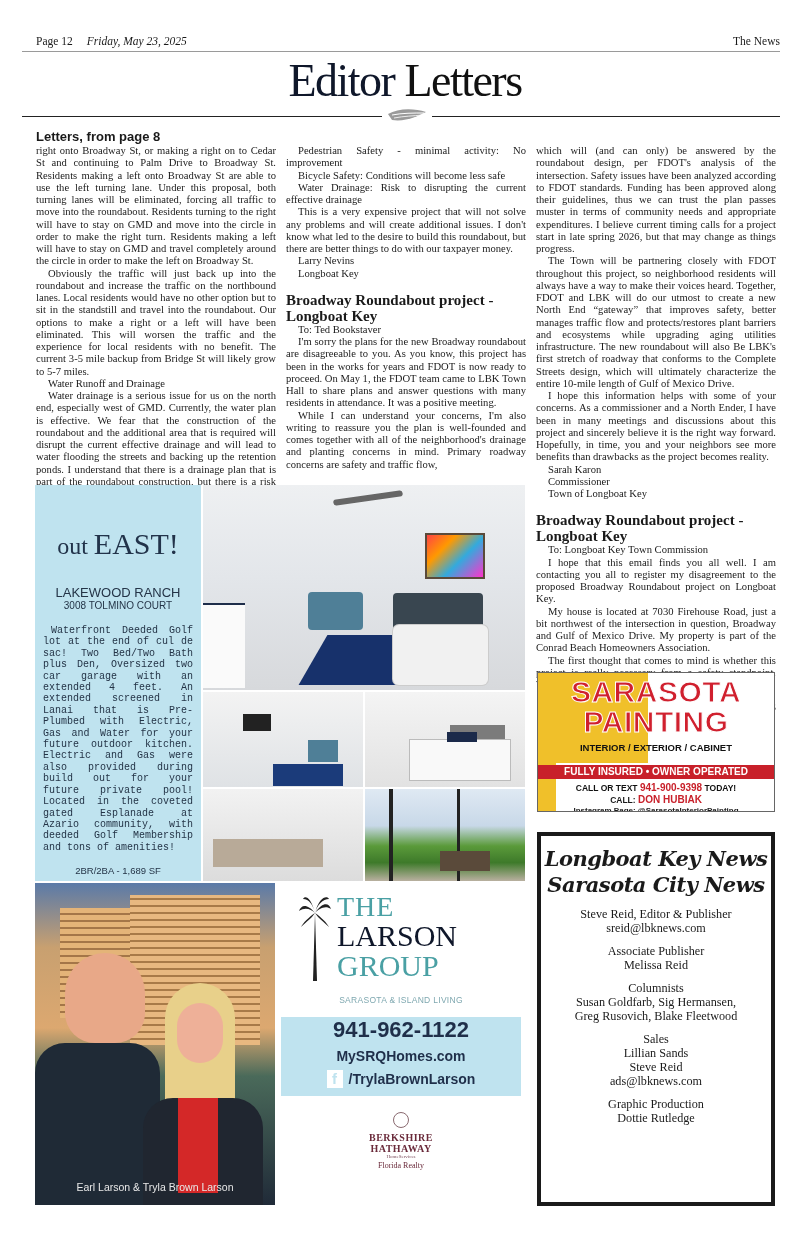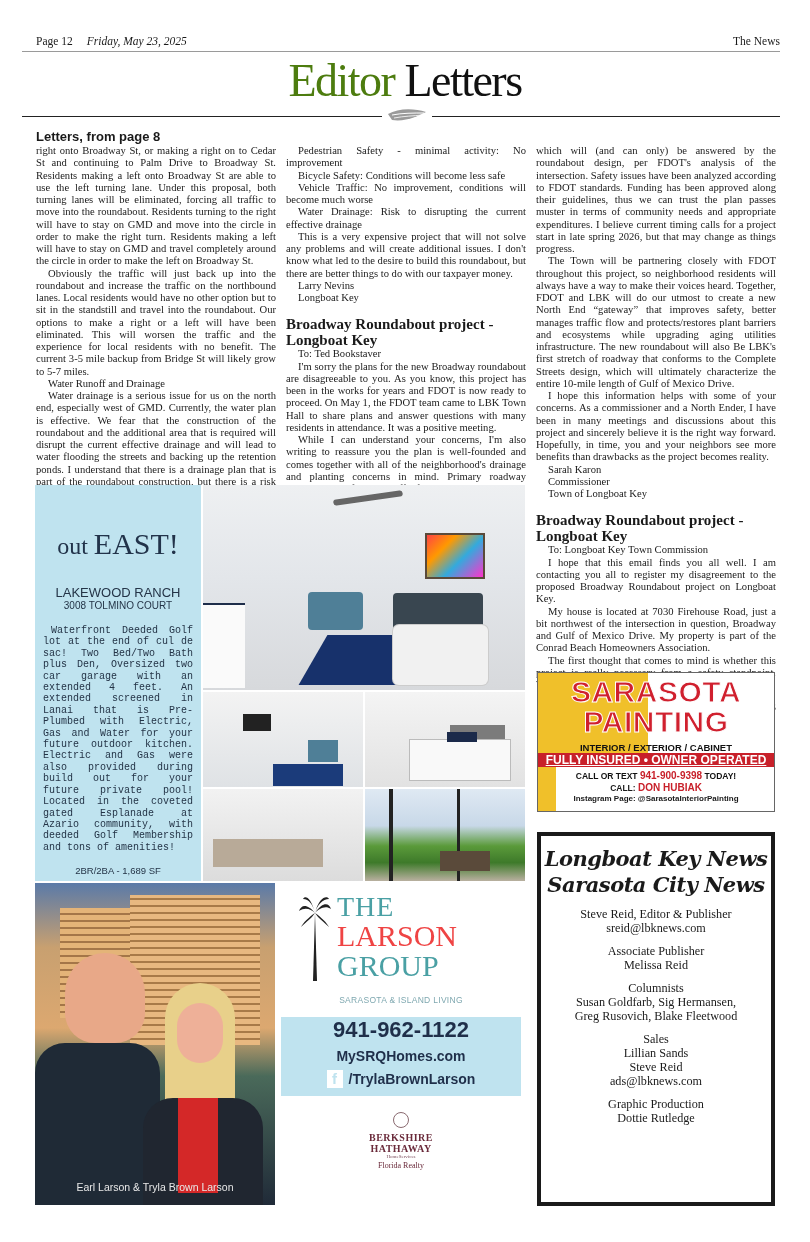--- a/index.html
+++ b/index.html
@@ -6,21 +6,21 @@
   html, body { width: 810px; height: 1242px; background: #ffffff; overflow: hidden; }
   body { position: relative; font-family: "Liberation Serif", "DejaVu Serif", serif; color: #1a1a1a; }
 
   .folio { position: absolute; top: 35px; left: 36px; right: 30px; height: 16px; font-size: 11.5px; display: flex; align-items: baseline; }
   .folio .pg { margin-right: 14px; }
   .folio .date { font-style: italic; }
   .folio .pub { margin-left: auto; }
   .folio-rule { position: absolute; top: 51px; left: 22px; right: 30px; height: 1px; background: #9a9a9a; }
 
   .masthead { position: absolute; top: 56px; left: 0; width: 810px; text-align: center; font-size: 46px; letter-spacing: -1.5px; line-height: 50px; }
-  .masthead .w1 { color: #4d7c0f; }
+  .masthead .w1 { color: #0f172a; }
   .masthead .w2 { color: #111; }
   .ornament-rule { position: absolute; top: 116px; height: 1px; background: #222; }
   .ornament-rule.l { left: 22px; width: 360px; }
   .ornament-rule.r { left: 432px; width: 348px; }
   .ornament { position: absolute; top: 106px; left: 384px; width: 46px; height: 20px; }
 
   .col { position: absolute; font-size: 10.6px; line-height: 12.25px; text-align: justify; }
   .col p { text-indent: 12px; }
   .col p.noind { text-indent: 0; }
   .col p.ind { padding-left: 12px; text-indent: 0; text-align: left; }
@@ -75,42 +75,42 @@
   .ph-people .woman { position: absolute; left: 130px; top: 100px; width: 70px; height: 200px; background: #e8d08a; border-radius: 35px 35px 10px 10px; }
   .ph-people .wface { position: absolute; left: 142px; top: 120px; width: 46px; height: 60px; background: #eeb098; border-radius: 23px; }
   .ph-people .wbody { position: absolute; left: 108px; top: 215px; width: 120px; height: 107px; background: #202630; border-radius: 30px 30px 0 0; }
   .ph-people .wred { position: absolute; left: 143px; top: 215px; width: 40px; height: 95px; background: #d42828; }
   .ph-people .cap { position: absolute; left: 0; bottom: 12px; width: 240px; text-align: center; font-family: "Liberation Sans", sans-serif; font-size: 10.5px; color: #e8e8e8; }
 
   .larson { position: absolute; top: 398px; left: 242px; width: 248px; height: 322px; background: #fff; text-align: center; }
   .larson .logo { position: relative; margin-top: 8px; height: 100px; }
   .larson .palm { position: absolute; left: 22px; top: 2px; width: 32px; height: 90px; }
   .larson .t1 { position: absolute; left: 60px; top: 2px; font-family: "Liberation Serif", serif; font-size: 28px; line-height: 28px; color: #4aa0a4; letter-spacing: 1px; }
-  .larson .t2 { position: absolute; left: 60px; top: 30px; font-family: "Liberation Serif", serif; font-size: 30px; line-height: 30px; color: #ef4444; }
+  .larson .t2 { position: absolute; left: 60px; top: 30px; font-family: "Liberation Serif", serif; font-size: 30px; line-height: 30px; color: #0f172a; }
   .larson .t3 { position: absolute; left: 60px; top: 60px; font-family: "Liberation Serif", serif; font-size: 30px; line-height: 30px; color: #4aa0a4; }
   .larson .tag { font-family: "Liberation Sans", sans-serif; font-size: 8.5px; color: #7fa8b0; letter-spacing: 0.3px; margin-top: 4px; }
   .larson .band { margin: 12px 4px 0 4px; background: #bfe3ef; padding: 0 0 8px 0; color: #1f2f4a; font-family: "Liberation Sans", sans-serif; font-weight: bold; }
   .larson .phone { font-size: 22px; line-height: 26px; }
   .larson .web { font-size: 14px; margin-top: 5px; }
   .larson .fb { font-size: 14px; margin-top: 6px; display: flex; align-items: center; justify-content: center; gap: 6px; }
   .larson .fbicon { width: 16px; height: 18px; background: #fff; color: #bfe3ef; font-size: 15px; line-height: 18px; font-weight: bold; }
   .larson .bh { margin-top: 16px; font-family: "Liberation Serif", serif; color: #6a2a3a; }
   .larson .seal { width: 16px; height: 16px; border: 1px solid #8a6a70; border-radius: 50%; margin: 0 auto 4px auto; }
   .larson .bh1 { font-size: 10px; font-weight: bold; letter-spacing: 0.5px; line-height: 11px; }
   .larson .bh2 { font-size: 5px; color: #7a4a5a; }
   .larson .bh3 { font-size: 8px; margin-top: 2px; }
 
   
   .ad-paint { position: absolute; top: 672px; left: 537px; width: 238px; height: 140px; border: 1px solid #666; background: #fff; overflow: hidden; text-align: center; font-family: "Liberation Sans", sans-serif; }
   .ad-paint .yellow { position: absolute; left: 0; top: 0; width: 110px; height: 90px; background: #f0c02a; }
   .ad-paint .yellow2 { position: absolute; left: 0; top: 90px; width: 18px; height: 50px; background: #f0c02a; }
   .ad-paint .t1, .ad-paint .t2 { position: relative; font-weight: bold; color: #d0202e; font-size: 30px; line-height: 30px; letter-spacing: 0.5px; -webkit-text-stroke: 1px #fff; }
   .ad-paint .t1 { margin-top: 4px; }
   .ad-paint .sub { position: relative; margin-top: 5px; font-size: 9.5px; font-weight: bold; color: #111; }
-  .ad-paint .bar { position: relative; margin-top: 0; background: #c8202a; color: #fff; font-size: 12px; font-weight: bold; line-height: 14px; text-decoration: underline; }
+  .ad-paint .bar { position: relative; margin-top: 12px; background: #c8202a; color: #fff; font-size: 10px; font-weight: bold; line-height: 14px; }
   .ad-paint .call { position: relative; margin-top: 3px; font-size: 8.5px; font-weight: bold; color: #111; }
   .ad-paint .red { color: #c8202a; font-size: 10px; }
   .ad-paint .owner { position: relative; margin-top: 1px; font-size: 8.5px; font-weight: bold; }
   .ad-paint .ig { position: relative; margin-top: 1px; font-size: 8px; font-weight: bold; }
 
   
   .staff { position: absolute; top: 832px; left: 537px; width: 238px; height: 374px; border: 4px solid #1a1a1a; background: #fff; text-align: center; }
   .staff .nm { font-family: "DejaVu Serif", serif; font-weight: bold; font-size: 21px; line-height: 26px; letter-spacing: -0.5px; margin-top: 10px; font-style: italic; }
   .staff .blk { font-size: 12.2px; line-height: 14px; margin-top: 9px; }
   .staff .blk:first-of-type { margin-top: 6px; }
@@ -143,21 +143,20 @@
   <p class="noind">right onto Broadway St, or making a right on to Cedar St and continuing to Palm Drive to Broadway St.  Residents making a left onto Broadway St are able to use the left turning lane. Under this proposal, both turning lanes will be eliminated, forcing all traffic to move into the roundabout.  Residents turning to the right will have to stay on GMD and move into the circle in order to make the right turn.  Residents making a left will have to stay on GMD and travel completely around the circle in order to make the left on Broadway St.</p>
   <p>Obviously the traffic will just back up into the roundabout and increase the traffic on the northbound lanes.  Local residents would have no other option but to sit in the standstill and travel into the roundabout.  Our options to make a right or a left will have been eliminated.  This will worsen the traffic and the experience for local residents with no benefit.  The current 3-5 mile backup from Bridge St will likely grow to 5-7 miles.</p>
   <p>Water Runoff and Drainage</p>
   <p>Water drainage is a serious issue for us on the north end, especially west of GMD.  Currently, the water plan is effective.  We fear that the construction of the roundabout and the additional area that is required will disrupt the current effective drainage and will lead to water flooding the streets and backing up the retention ponds. I understand that there is a drainage plan that is part of the roundabout construction, but there is a risk that it will not be as effective.</p>
   <p>Overall:</p>
 </div>
 
 <div class="col col2">
   <p>Pedestrian Safety - minimal activity:  No improvement</p>
   <p>Bicycle Safety:  Conditions will become less safe</p>
-  <p>Vehicle Traffic: No improvement, conditions will become much worse</p>
   <p>Water Drainage:  Risk to disrupting the current effective drainage</p>
   <p>This is a very expensive project that will not solve any problems and will create additional issues.  I don't know what led to the desire to build this roundabout, but there are better things to do with our taxpayer money.</p>
   <p class="ind">Larry Nevins</p>
   <p class="ind">Longboat Key</p>
   <div class="hed" style="margin-top:12px">Broadway Roundabout project - Longboat Key</div>
   <p class="ind">To: Ted Bookstaver</p>
   <p>I'm sorry the plans for the new Broadway roundabout are disagreeable to you. As you know, this project has been in the works for years and FDOT is now ready to proceed. On May 1, the FDOT team came to LBK Town Hall to share plans and answer questions with many residents in attendance. It was a positive meeting.</p>
   <p>While I can understand your concerns, I'm also writing to reassure you the plan is well-founded and comes together with all of the neighborhood's drainage and planting concerns in mind. Primary roadway concerns are safety and traffic flow,</p>
 </div>
 

